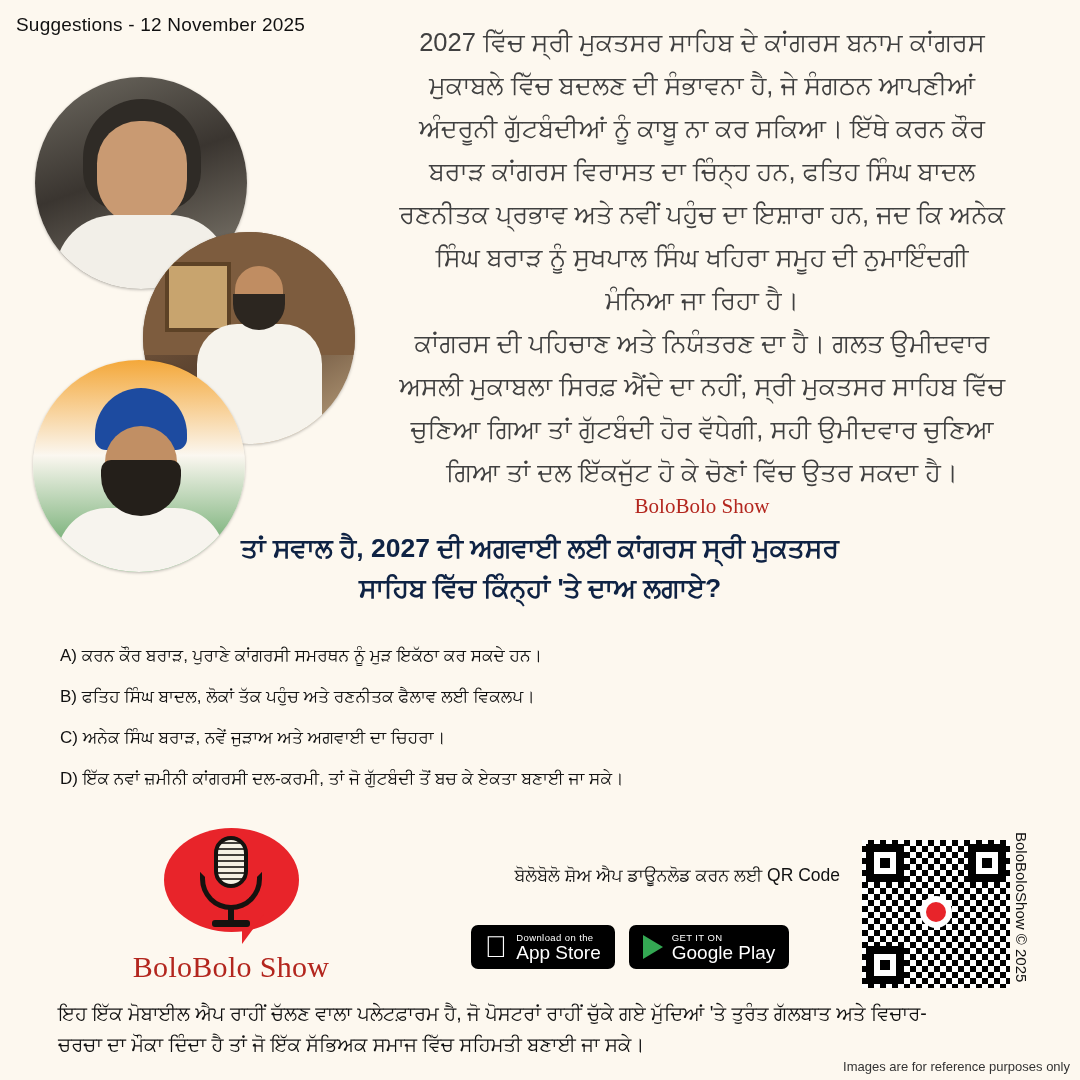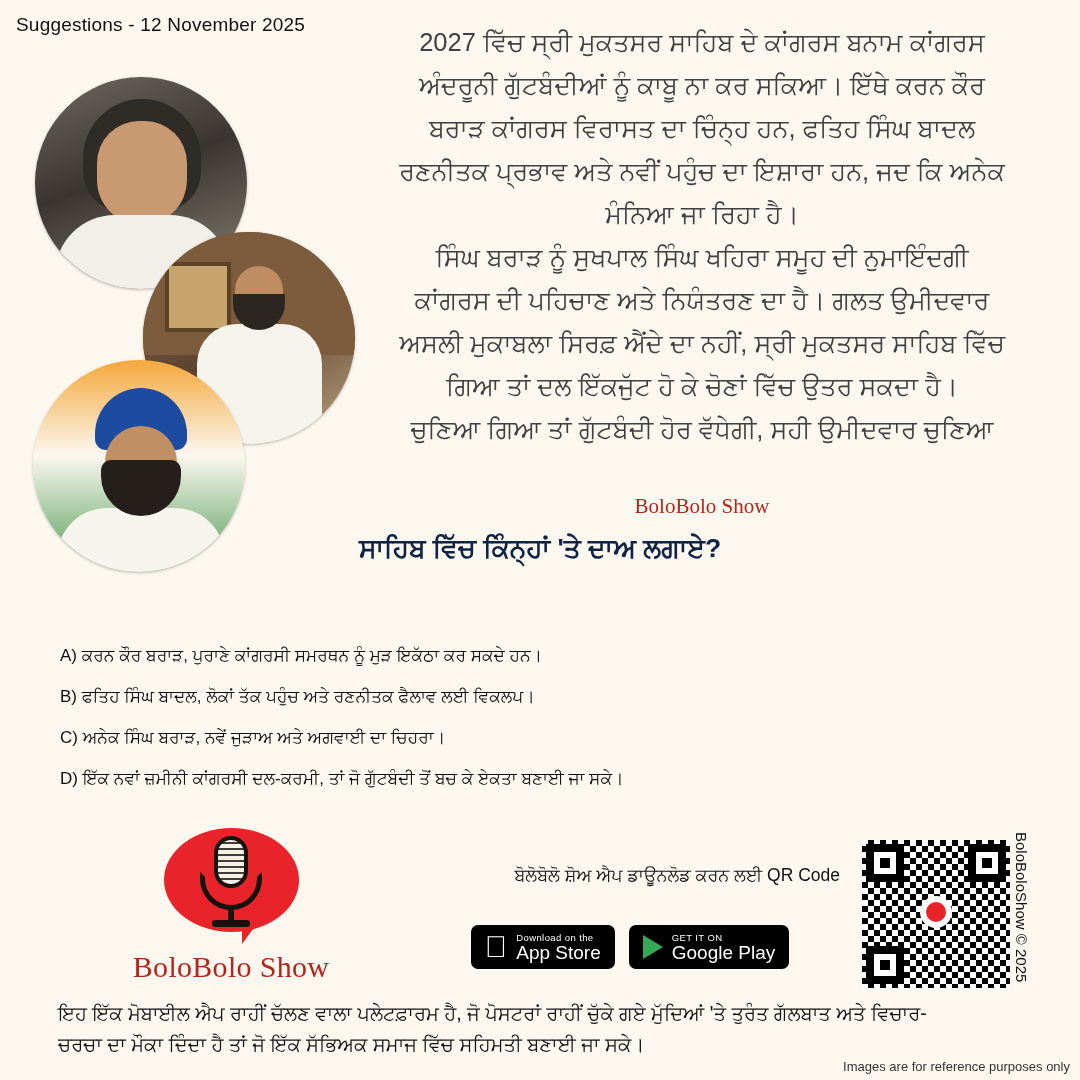--- a/index.html
+++ b/index.html
@@ -438,34 +438,36 @@
     <div class="face">
       <div class="f3-body"></div>
       <div class="f3-turban"></div>
       <div class="f3-skin"></div>
       <div class="f3-beard"></div>
     </div>
   </div>
 
   <div class="para-block">
     <p>2027 ਵਿੱਚ ਸ੍ਰੀ ਮੁਕਤਸਰ ਸਾਹਿਬ ਦੇ ਕਾਂਗਰਸ ਬਨਾਮ ਕਾਂਗਰਸ</p>
+    <p>ਮੁਕਾਬਲੇ ਵਿੱਚ ਬਦਲਣ ਦੀ ਸੰਭਾਵਨਾ ਹੈ, ਜੇ ਸੰਗਠਨ ਆਪਣੀਆਂ</p>
     <p>ਅੰਦਰੂਨੀ ਗੁੱਟਬੰਦੀਆਂ ਨੂੰ ਕਾਬੂ ਨਾ ਕਰ ਸਕਿਆ। ਇੱਥੇ ਕਰਨ ਕੌਰ</p>
     <p>ਬਰਾੜ ਕਾਂਗਰਸ ਵਿਰਾਸਤ ਦਾ ਚਿੰਨ੍ਹ ਹਨ, ਫਤਿਹ ਸਿੰਘ ਬਾਦਲ</p>
     <p>ਰਣਨੀਤਕ ਪ੍ਰਭਾਵ ਅਤੇ ਨਵੀਂ ਪਹੁੰਚ ਦਾ ਇਸ਼ਾਰਾ ਹਨ, ਜਦ ਕਿ ਅਨੇਕ</p>
+    <p>ਸਿੰਘ ਬਰਾੜ ਨੂੰ ਸੁਖਪਾਲ ਸਿੰਘ ਖਹਿਰਾ ਸਮੂਹ ਦੀ ਨੁਮਾਇੰਦਗੀ</p>
     <p>ਮੰਨਿਆ ਜਾ ਰਿਹਾ ਹੈ।</p>
-    <p>ਸਿੰਘ ਬਰਾੜ ਨੂੰ ਸੁਖਪਾਲ ਸਿੰਘ ਖਹਿਰਾ ਸਮੂਹ ਦੀ ਨੁਮਾਇੰਦਗੀ</p>
     <p>ਕਾਂਗਰਸ ਦੀ ਪਹਿਚਾਣ ਅਤੇ ਨਿਯੰਤਰਣ ਦਾ ਹੈ। ਗਲਤ ਉਮੀਦਵਾਰ</p>
     <p>ਅਸਲੀ ਮੁਕਾਬਲਾ ਸਿਰਫ਼ ਐਂਦੇ ਦਾ ਨਹੀਂ, ਸ੍ਰੀ ਮੁਕਤਸਰ ਸਾਹਿਬ ਵਿੱਚ</p>
+    <p>ਚੁਣਿਆ ਗਿਆ ਤਾਂ ਗੁੱਟਬੰਦੀ ਹੋਰ ਵੱਧੇਗੀ, ਸਹੀ ਉਮੀਦਵਾਰ ਚੁਣਿਆ</p>
     <p>ਗਿਆ ਤਾਂ ਦਲ ਇੱਕਜੁੱਟ ਹੋ ਕੇ ਚੋਣਾਂ ਵਿੱਚ ਉਤਰ ਸਕਦਾ ਹੈ।</p>
-    <p>ਚੁਣਿਆ ਗਿਆ ਤਾਂ ਗੁੱਟਬੰਦੀ ਹੋਰ ਵੱਧੇਗੀ, ਸਹੀ ਉਮੀਦਵਾਰ ਚੁਣਿਆ</p>
   </div>
 
   <div class="brand-inline">BoloBolo Show</div>
 
   <div class="question">
+    <div>ਤਾਂ ਸਵਾਲ ਹੈ, 2027 ਦੀ ਅਗਵਾਈ ਲਈ ਕਾਂਗਰਸ ਸ੍ਰੀ ਮੁਕਤਸਰ</div>
     <div>ਸਾਹਿਬ ਵਿੱਚ ਕਿੰਨ੍ਹਾਂ 'ਤੇ ਦਾਅ ਲਗਾਏ?</div>
   </div>
 
   <div class="options">
     <div class="option">A) ਕਰਨ ਕੌਰ ਬਰਾੜ, ਪੁਰਾਣੇ ਕਾਂਗਰਸੀ ਸਮਰਥਨ ਨੂੰ ਮੁੜ ਇਕੱਠਾ ਕਰ ਸਕਦੇ ਹਨ।</div>
     <div class="option">B) ਫਤਿਹ ਸਿੰਘ ਬਾਦਲ, ਲੋਕਾਂ ਤੱਕ ਪਹੁੰਚ ਅਤੇ ਰਣਨੀਤਕ ਫੈਲਾਵ ਲਈ ਵਿਕਲਪ।</div>
     <div class="option">C) ਅਨੇਕ ਸਿੰਘ ਬਰਾੜ, ਨਵੇਂ ਜੁੜਾਅ ਅਤੇ ਅਗਵਾਈ ਦਾ ਚਿਹਰਾ।</div>
     <div class="option">D) ਇੱਕ ਨਵਾਂ ਜ਼ਮੀਨੀ ਕਾਂਗਰਸੀ ਦਲ-ਕਰਮੀ, ਤਾਂ ਜੋ ਗੁੱਟਬੰਦੀ ਤੋਂ ਬਚ ਕੇ ਏਕਤਾ ਬਣਾਈ ਜਾ ਸਕੇ।</div>
   </div>
 

